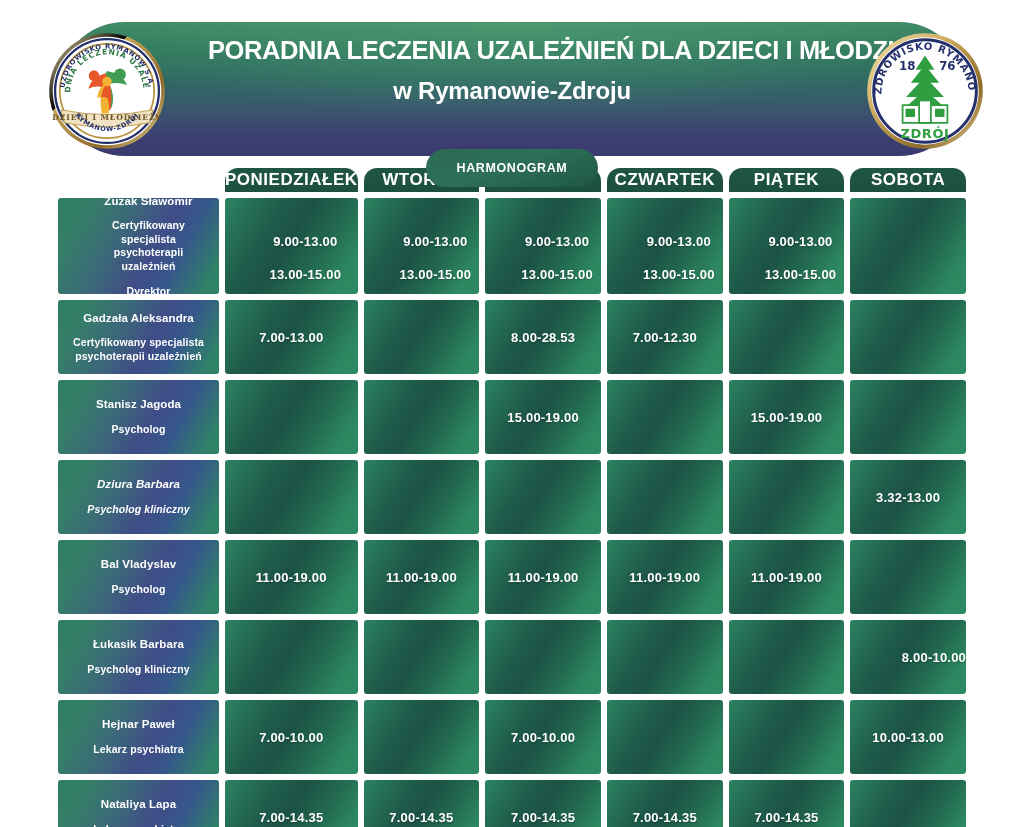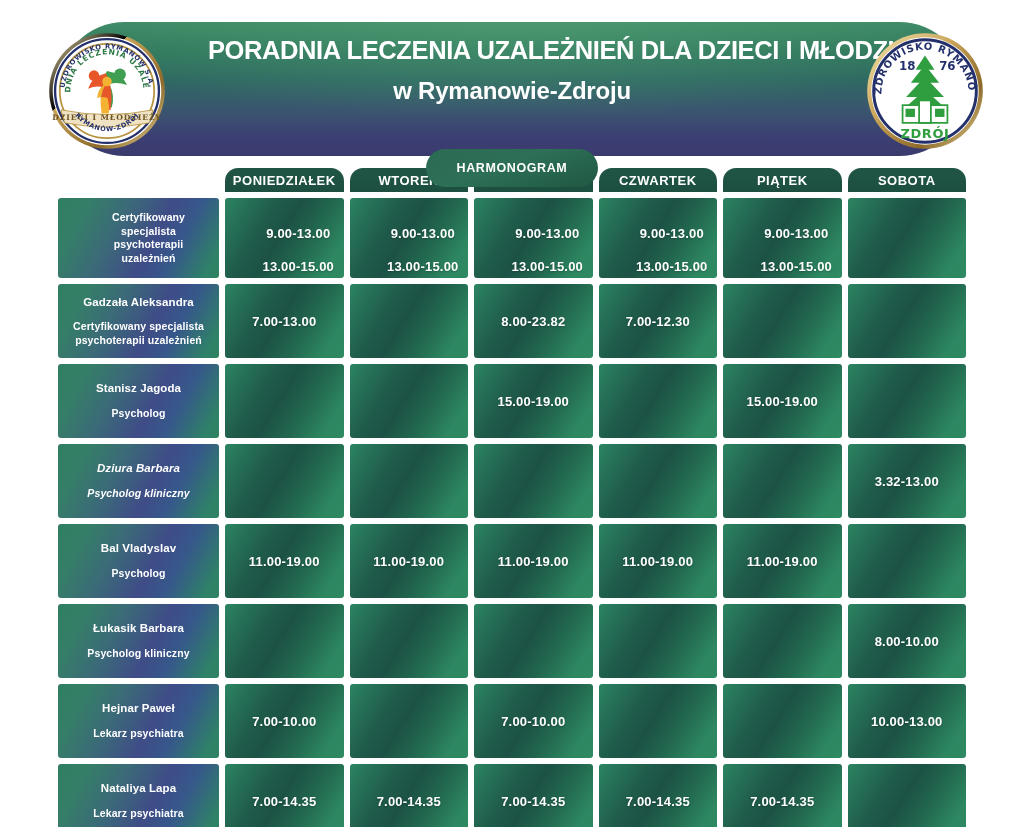--- a/index.html
+++ b/index.html
@@ -121,21 +121,21 @@
 
   .day-head {
     grid-row: 1;
     height: 24px;
     display: flex;
     align-items: center;
     justify-content: center;
     border-radius: 13px 13px 0 0;
     background: linear-gradient(180deg, #205545 0%, #1d4f40 100%);
     color: #ffffff;
-    font-size: 13px;
+    font-size: 17px;
     font-weight: bold;
     letter-spacing: 0.5px;
     position: relative;
     z-index: 3;
     margin-bottom: -24px;
     align-self: start;
   }
 
   .corner-blank {
     grid-row: 1;
@@ -200,21 +200,21 @@
 
   .slot-cell.has-head { padding-top: 24px; }
 
   .slot-time {
     font-size: 13px;
     font-weight: bold;
     letter-spacing: 0.2px;
     text-shadow: 0 1px 2px rgba(0,0,0,0.25);
   }
 
-  .r1 { height: 80px; padding-left: 28px; }
+  .r1 { height: 96px; padding-left: 28px; }
   .r2 { height: 74px; }
   .r3 { height: 74px; text-align: center; }
   .r4 { height: 74px; }
   .r5 { height: 74px; }
   .r6 { height: 74px; }
   .r7 { height: 74px; text-align: center; }
   .r8 { height: 74px; }
 </style>
 </head>
 <body>
@@ -352,21 +352,21 @@
       <div class="slot-cell r1 has-head" style="grid-area: 2 / 7;"></div>
       <div class="name-cell r2" style="grid-area: 3 / 1;">
         <div class="name-person">Gadzała Aleksandra</div>
         <div class="name-role">Certyfikowany specjalista psychoterapii uzależnień</div>
       </div>
       <div class="slot-cell r2" style="grid-area: 3 / 2;">
         <div class="slot-time">7.00-13.00</div>
       </div>
       <div class="slot-cell r2" style="grid-area: 3 / 3;"></div>
       <div class="slot-cell r2" style="grid-area: 3 / 4;">
-        <div class="slot-time">8.00-23.82</div>
+        <div class="slot-time">8.00-28.53</div>
       </div>
       <div class="slot-cell r2" style="grid-area: 3 / 5;">
         <div class="slot-time">7.00-12.30</div>
       </div>
       <div class="slot-cell r2" style="grid-area: 3 / 6;"></div>
       <div class="slot-cell r2" style="grid-area: 3 / 7;"></div>
       <div class="name-cell r3" style="grid-area: 4 / 1;">
         <div class="name-person">Stanisz Jagoda</div>
         <div class="name-role">Psycholog</div>
       </div>
@@ -414,21 +414,21 @@
       <div class="slot-cell r5" style="grid-area: 6 / 7;"></div>
       <div class="name-cell r6" style="grid-area: 7 / 1;">
         <div class="name-person">Łukasik Barbara</div>
         <div class="name-role">Psycholog kliniczny</div>
       </div>
       <div class="slot-cell r6" style="grid-area: 7 / 2;"></div>
       <div class="slot-cell r6" style="grid-area: 7 / 3;"></div>
       <div class="slot-cell r6" style="grid-area: 7 / 4;"></div>
       <div class="slot-cell r6" style="grid-area: 7 / 5;"></div>
       <div class="slot-cell r6" style="grid-area: 7 / 6;"></div>
-      <div class="slot-cell r6" style="grid-area: 7 / 7;">
+      <div class="slot-cell r6" style="grid-area: 7 / 7; align-items: flex-end;">
         <div class="slot-time">8.00-10.00</div>
       </div>
       <div class="name-cell r7" style="grid-area: 8 / 1;">
         <div class="name-person">Hejnar Paweł</div>
         <div class="name-role">Lekarz psychiatra</div>
       </div>
       <div class="slot-cell r7" style="grid-area: 8 / 2;">
         <div class="slot-time">7.00-10.00</div>
       </div>
       <div class="slot-cell r7" style="grid-area: 8 / 3;"></div>

